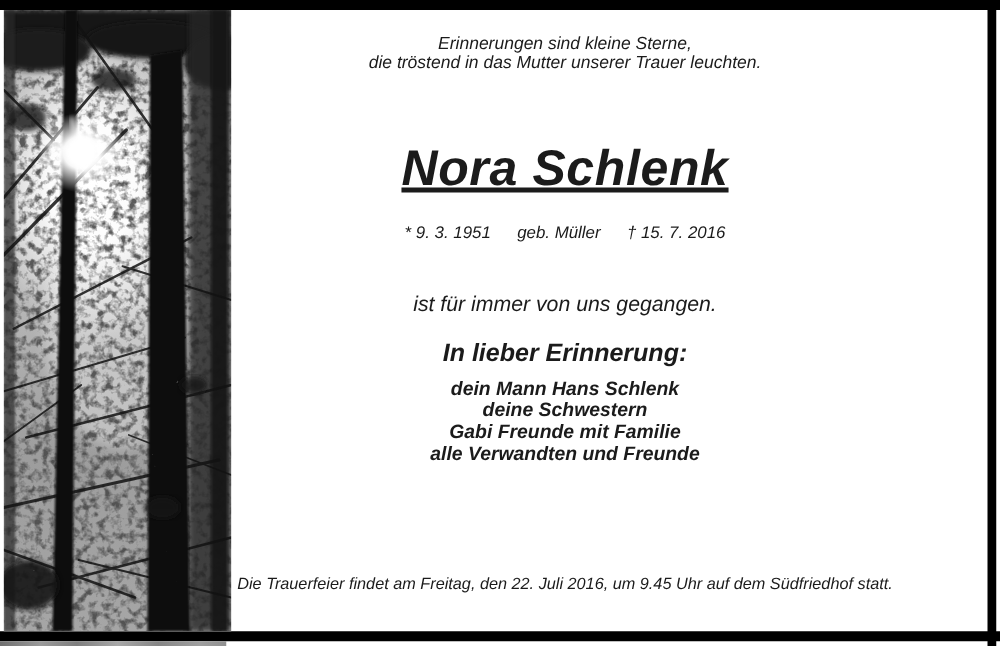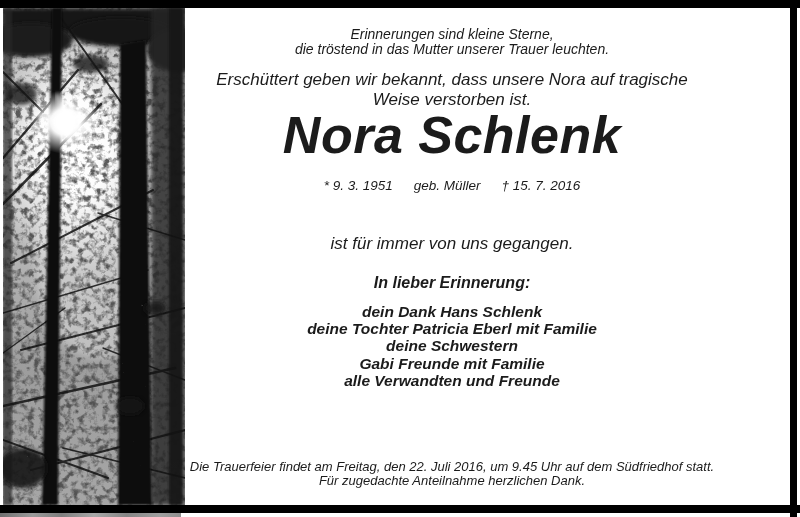--- a/index.html
+++ b/index.html
@@ -35,25 +35,25 @@
   .tblock {
     position: absolute;
     left: 185px;
     width: 534px;
     text-align: center;
     font-style: italic;
     white-space: nowrap;
   }
   .verse        { top: 27px;  font-size: 14px;   line-height: 15.4px; }
   .announcement { top: 70px;  font-size: 17px;   line-height: 20px; }
-  .name         { top: 113px; font-size: 52px;   line-height: 44px; font-weight: bold; letter-spacing: 0.5px; }
+  .name         { top: 113px; font-size: 40px;   line-height: 44px; font-weight: bold; letter-spacing: 0.5px; text-decoration: underline; }
   .dates        { top: 178px; font-size: 13.5px; line-height: 16px;
                   display: flex; justify-content: center; gap: 21px; }
   .farewell     { top: 234px; font-size: 17px;   line-height: 20px; }
-  .remembrance  { top: 274px; font-size: 16px;   line-height: 18px; font-weight: bold; }
+  .remembrance  { top: 274px; font-size: 20px;   line-height: 18px; font-weight: bold; }
   .mourners     { top: 303px; font-size: 15.5px; line-height: 17.2px; font-weight: bold; }
   .funeral      { top: 460px; font-size: 13px;   line-height: 13.5px; }
 </style>
 </head>
 <body>
 
 <div class="stage">
 
   <div class="frame top"></div>
   <div class="frame bottom"></div>
@@ -142,43 +142,37 @@
     </svg>
   </div>
 
   <div class="below-strip"></div>
 
   <div class="tblock verse">
     <div>Erinnerungen sind kleine Sterne,</div>
     <div>die tröstend in das Mutter unserer Trauer leuchten.</div>
   </div>
 
-  <div class="tblock announcement">
-    <div>Erschüttert geben wir bekannt, dass unsere Nora auf tragische</div>
-    <div>Weise verstorben ist.</div>
-  </div>
 
   <div class="tblock name">Nora Schlenk</div>
 
   <div class="tblock dates">
     <span>* 9. 3. 1951</span>
     <span>geb. Müller</span>
     <span>† 15. 7. 2016</span>
   </div>
 
   <div class="tblock farewell">ist für immer von uns gegangen.</div>
 
   <div class="tblock remembrance">In lieber Erinnerung:</div>
 
   <div class="tblock mourners">
-    <div>dein Dank Hans Schlenk</div>
-    <div>deine Tochter Patricia Eberl mit Familie</div>
+    <div>dein Mann Hans Schlenk</div>
     <div>deine Schwestern</div>
     <div>Gabi Freunde mit Familie</div>
     <div>alle Verwandten und Freunde</div>
   </div>
 
   <div class="tblock funeral">
     <div>Die Trauerfeier findet am Freitag, den 22. Juli 2016, um 9.45 Uhr auf dem Südfriedhof statt.</div>
-    <div>Für zugedachte Anteilnahme herzlichen Dank.</div>
   </div>
 
 </div>
 
 </body></html>

